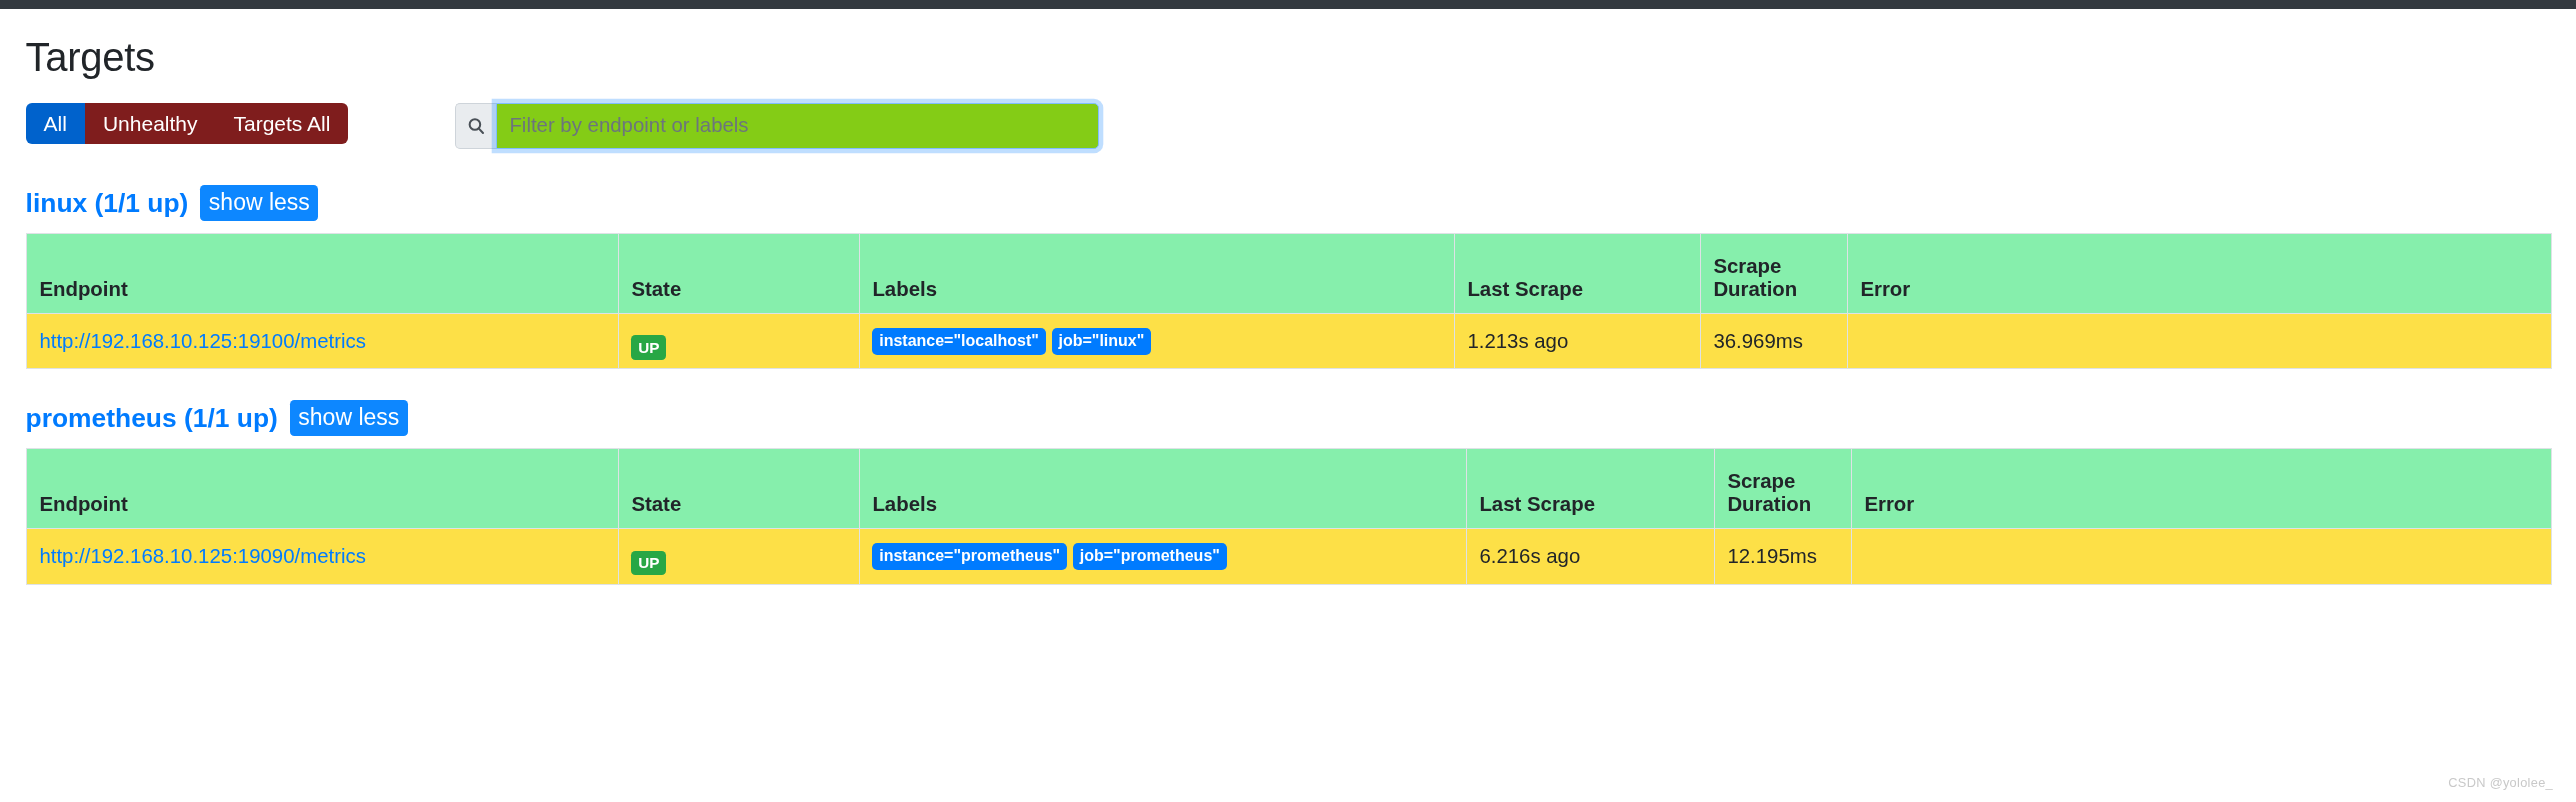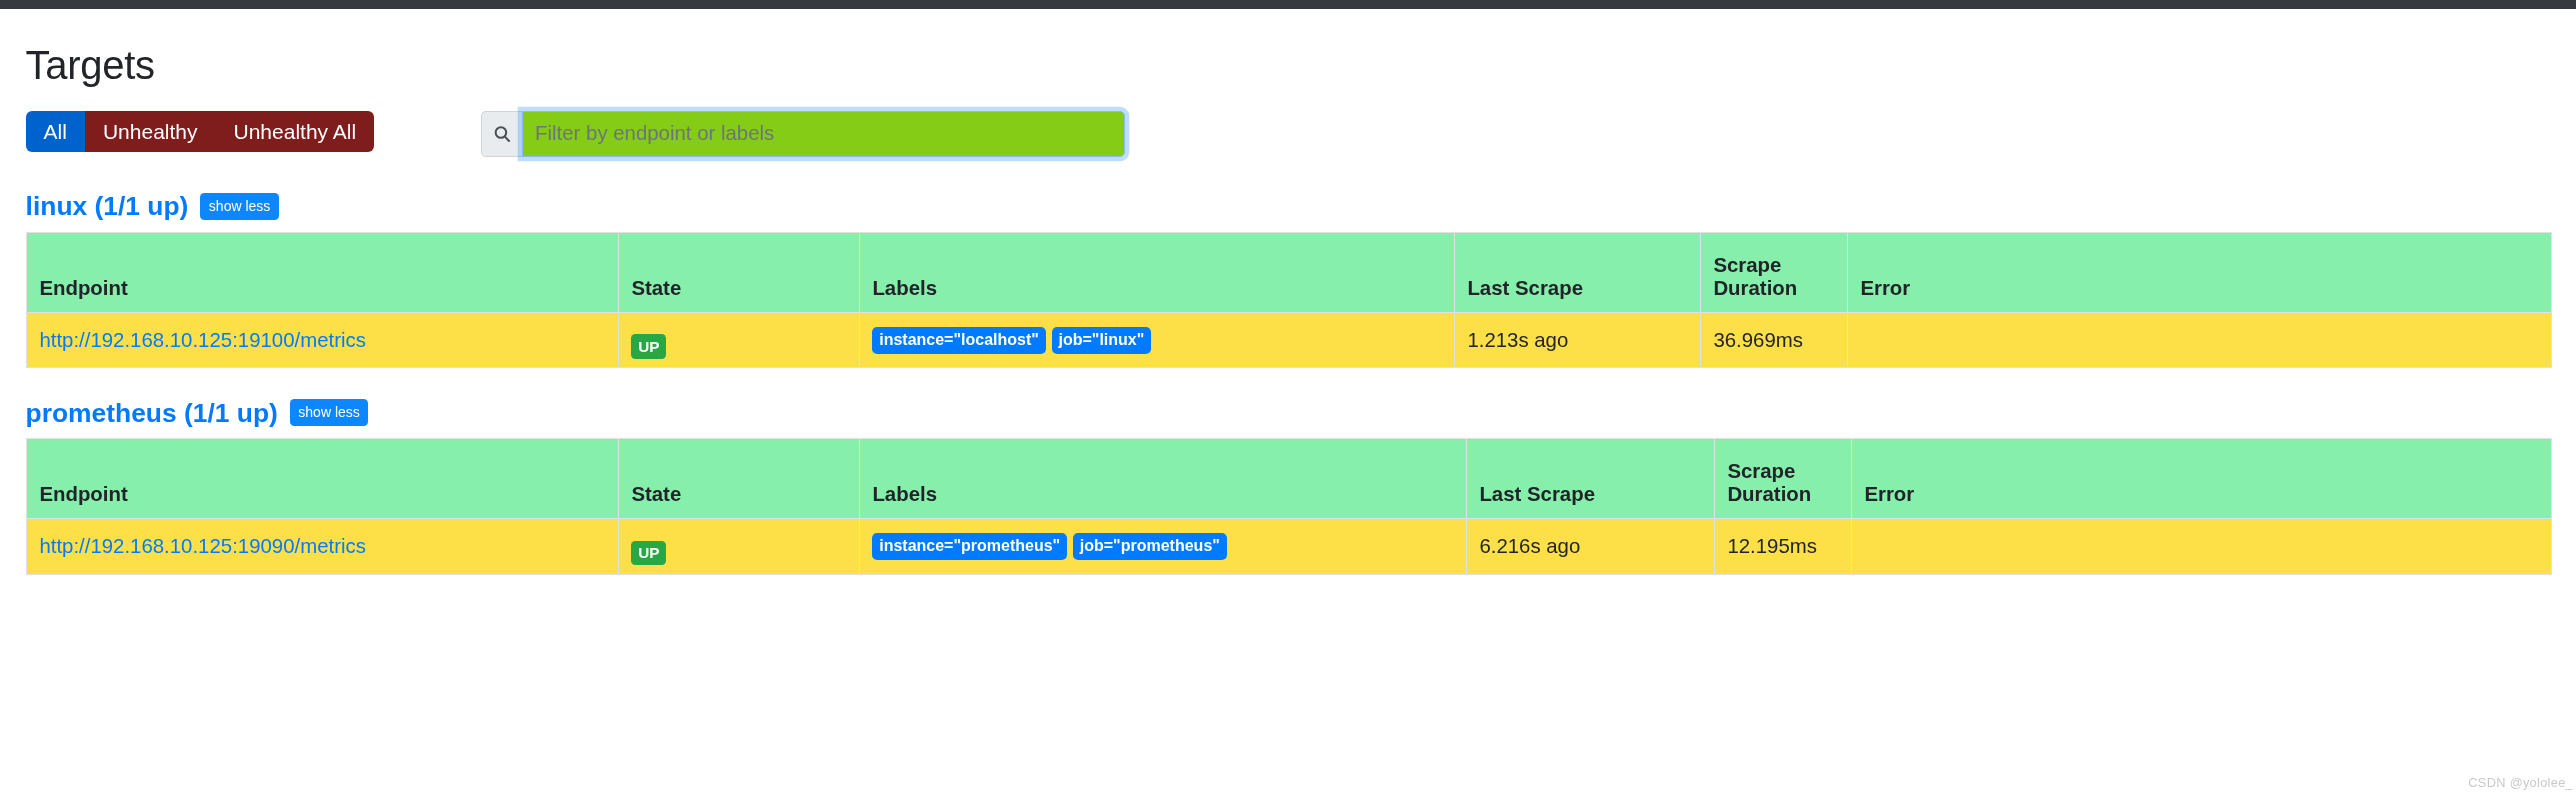--- a/index.html
+++ b/index.html
@@ -26,21 +26,21 @@
 
   
   .page {
     padding: 0 25.6px;
   }
 
   .page-title {
     font-size: 40px;
     font-weight: 400;
     line-height: 1;
-    margin: 36px 0 0 0;
+    margin: 28px 0 0 0;
     color: #212529;
     letter-spacing: -0.3px;
   }
 
   
   .controls-row {
     display: flex;
     align-items: flex-start;
     margin-top: 25.6px;
     height: 51px;
@@ -116,21 +116,21 @@
     color: #007bff;
     line-height: 1;
     cursor: pointer;
   }
   .show-less-btn {
     background: #0d87ff;
     color: #fff;
     border: none;
     border-radius: 4.3px;
     font-family: "Liberation Sans", sans-serif;
-    font-size: 14px;
+    font-size: 23px;
     line-height: 1;
     padding: 6px 8.5px 6.8px;
     cursor: pointer;
   }
 
   
   table.targets {
     width: 2525px;
     border-collapse: collapse;
     table-layout: fixed;
@@ -188,21 +188,21 @@
     padding: 5.1px 6.8px 6px;
     line-height: 1;
     margin-right: 6px;
     cursor: pointer;
   }
   .plain-cell { color: #212529; font-size: 20.4px; }
 
   
   .watermark {
     position: absolute;
-    right: 3px;
+    right: 23px;
     bottom: 12px;
     font-size: 12.8px;
     color: #c9c9c9;
     font-family: "Liberation Sans", sans-serif;
     letter-spacing: 0.3px;
   }
 </style>
 </head>
 <body>
 
@@ -210,21 +210,21 @@
 
 <div class="page">
 
   <h1 class="page-title">Targets</h1>
 
   <div class="controls-row">
 
     <div class="btn-group">
       <button class="btn active">All</button>
       <button class="btn">Unhealthy</button>
-      <button class="btn">Unhealthy All</button>
+      <button class="btn">Targets All</button>
     </div>
 
     <div class="filter-wrap">
       <span class="input-prepend">
         <svg width="20.4" height="20.4" viewBox="0 0 24 24" fill="none" stroke="#495057" stroke-width="2.4" stroke-linecap="round">
           <circle cx="10.5" cy="10" r="6.2"></circle>
           <line x1="15.2" y1="14.8" x2="20" y2="20"></line>
         </svg>
       </span>
       <input class="filter-input" type="text" autofocus="" placeholder="Filter by endpoint or labels" style="">

